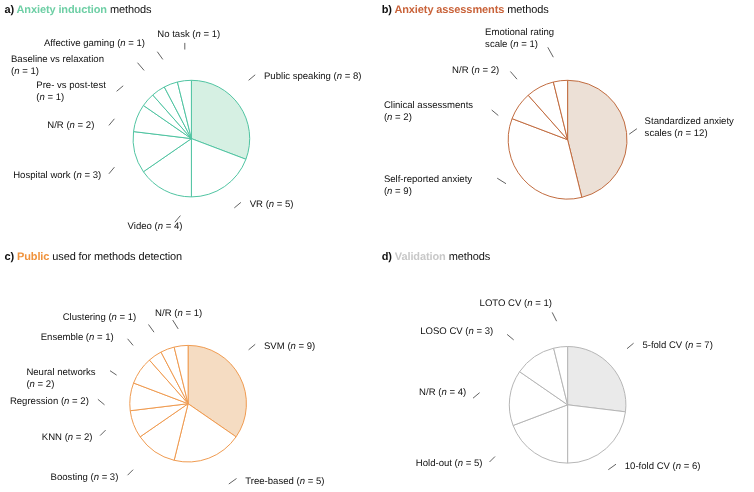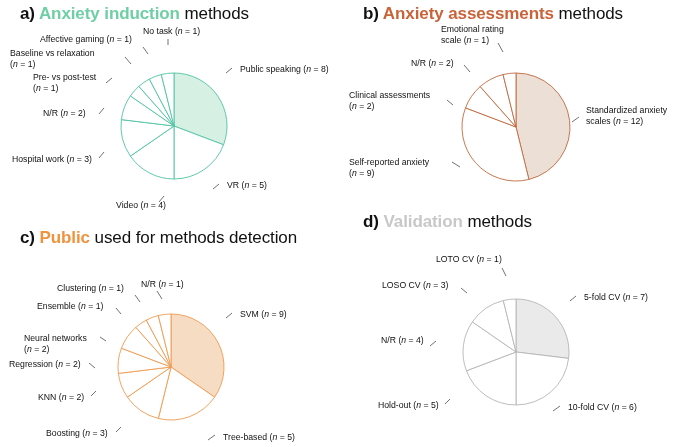--- a/index.html
+++ b/index.html
@@ -21,31 +21,30 @@
     height: 447px;
   }
   .panel {
     position: absolute;
     width: 343px;
     height: 224px;
   }
   #panel-a { left: 0;   top: 0; }
   #panel-b { left: 343px; top: 0; }
   #panel-c { left: 0;   top: 224px; }
-  #panel-d { left: 343px; top: 208px; }
+  #panel-d { left: 343px; top: 224px; }
 
   .panel-title {
     position: absolute;
     left: 4px;
     top: 4px;
-    font-size: 17px;
+    font-size: 10px;
     font-weight: bold;
     letter-spacing: -0.1px;
     white-space: nowrap;
-    margin-left: 16px;
   }
   .panel-title .letter { color: #111111; }
   .panel-title .highlight { font-weight: bold; }
   .panel-title .rest { color: #111111; font-weight: normal; }
 
   svg.pie-svg {
     position: absolute;
     left: 0;
     top: 0;
     width: 343px;

